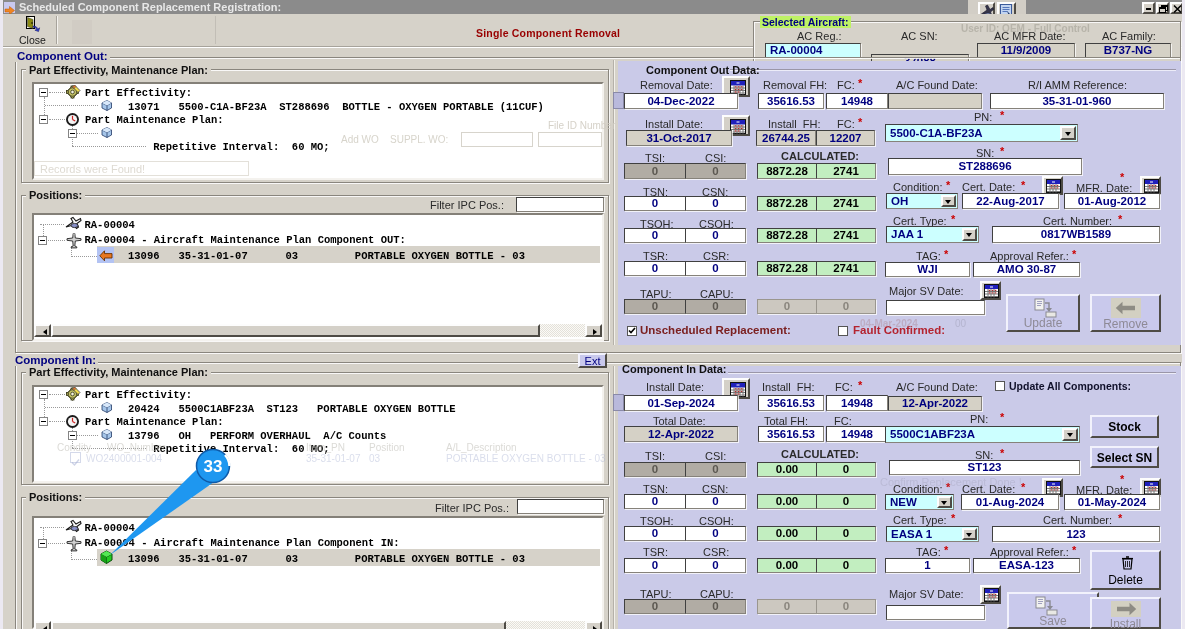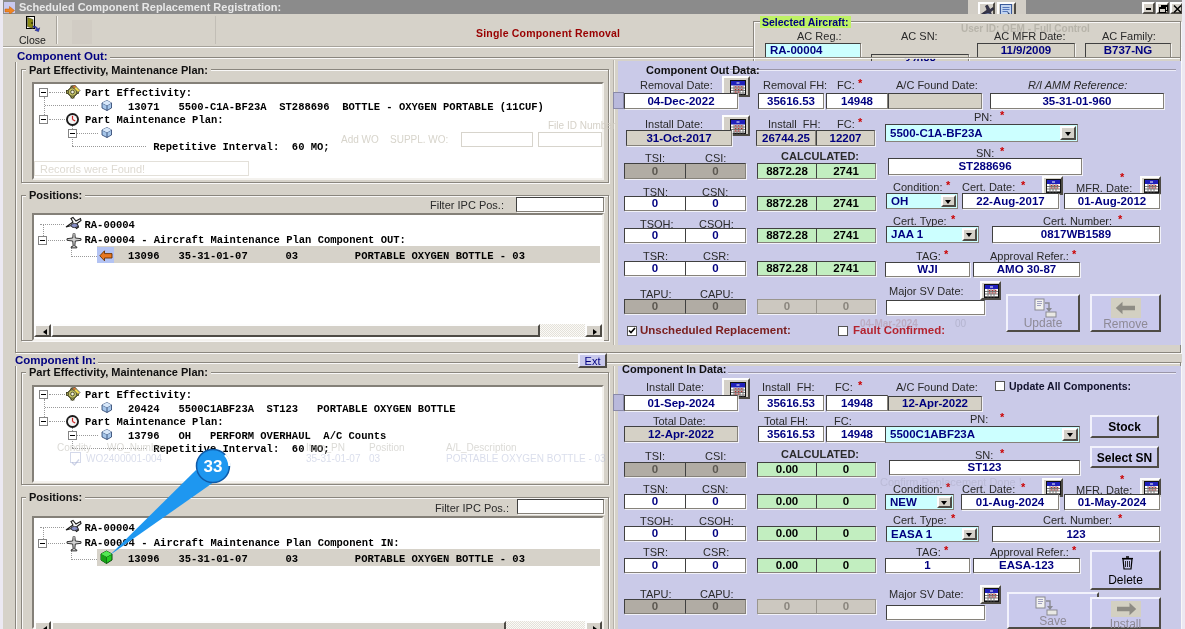--- a/index.html
+++ b/index.html
@@ -352,21 +352,21 @@
             <rect x="10.8" y="8.8" width="1.6" height="1.3"></rect>
             <rect x="4.8" y="11.3" width="1.6" height="1.3"></rect>
             <rect x="7.8" y="11.3" width="1.6" height="1.3"></rect>
           </g>
         </svg>
       </div>
 <div class="lb" style="left:763px;top:79px;">Removal FH:</div>
       <div class="lb" style="left:837px;top:79px;">FC:</div>
       <div class="st" style="left:858px;top:77px;">*</div>
 <div class="lb" style="left:896px;top:79px;">A/C Found Date:</div>
-<div class="lb" style="left:1028px;top:79px;font-style:italic;">R/I AMM Reference:</div>
+<div class="lb" style="left:1028px;top:79px;">R/I AMM Reference:</div>
 <div class="abs" style="left:613px;top:92px;width:11px;height:17px;background:#b9b9dc;border:1px solid #8a8aa8;"></div>
 <div class="fld" style="left:624px;top:93px;width:114px;height:16px;line-height:14px;">04-Dec-2022</div>
 <div class="fld" style="left:758px;top:93px;width:66px;height:16px;line-height:14px;">35616.53</div>
 <div class="fld" style="left:826px;top:93px;width:62px;height:16px;line-height:14px;">14948</div>
 <div class="fld gray" style="left:888px;top:93px;width:94px;height:16px;"></div>
 <div class="fld" style="left:990px;top:93px;width:174px;height:16px;line-height:14px;">35-31-01-960</div>
 
 <div class="lb" style="left:645px;top:118px;">Install Date:</div>
 <div class="cal" style="left:722px;top:115px;width:28px;height:21px;">
         <svg width="16" height="15" style="position:absolute;left:6px;top:2px">

